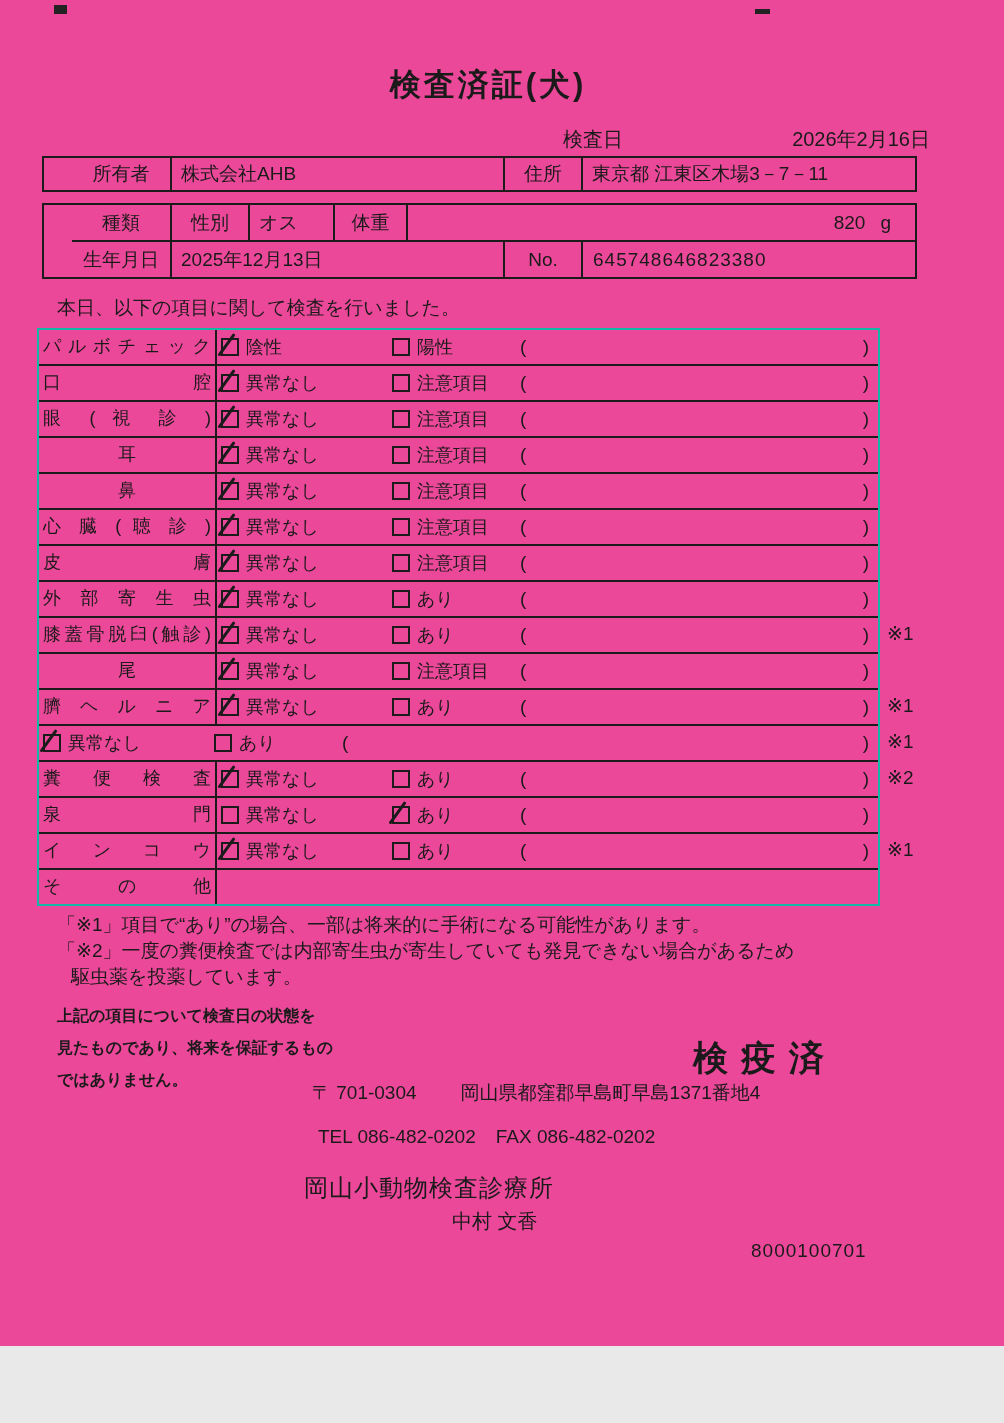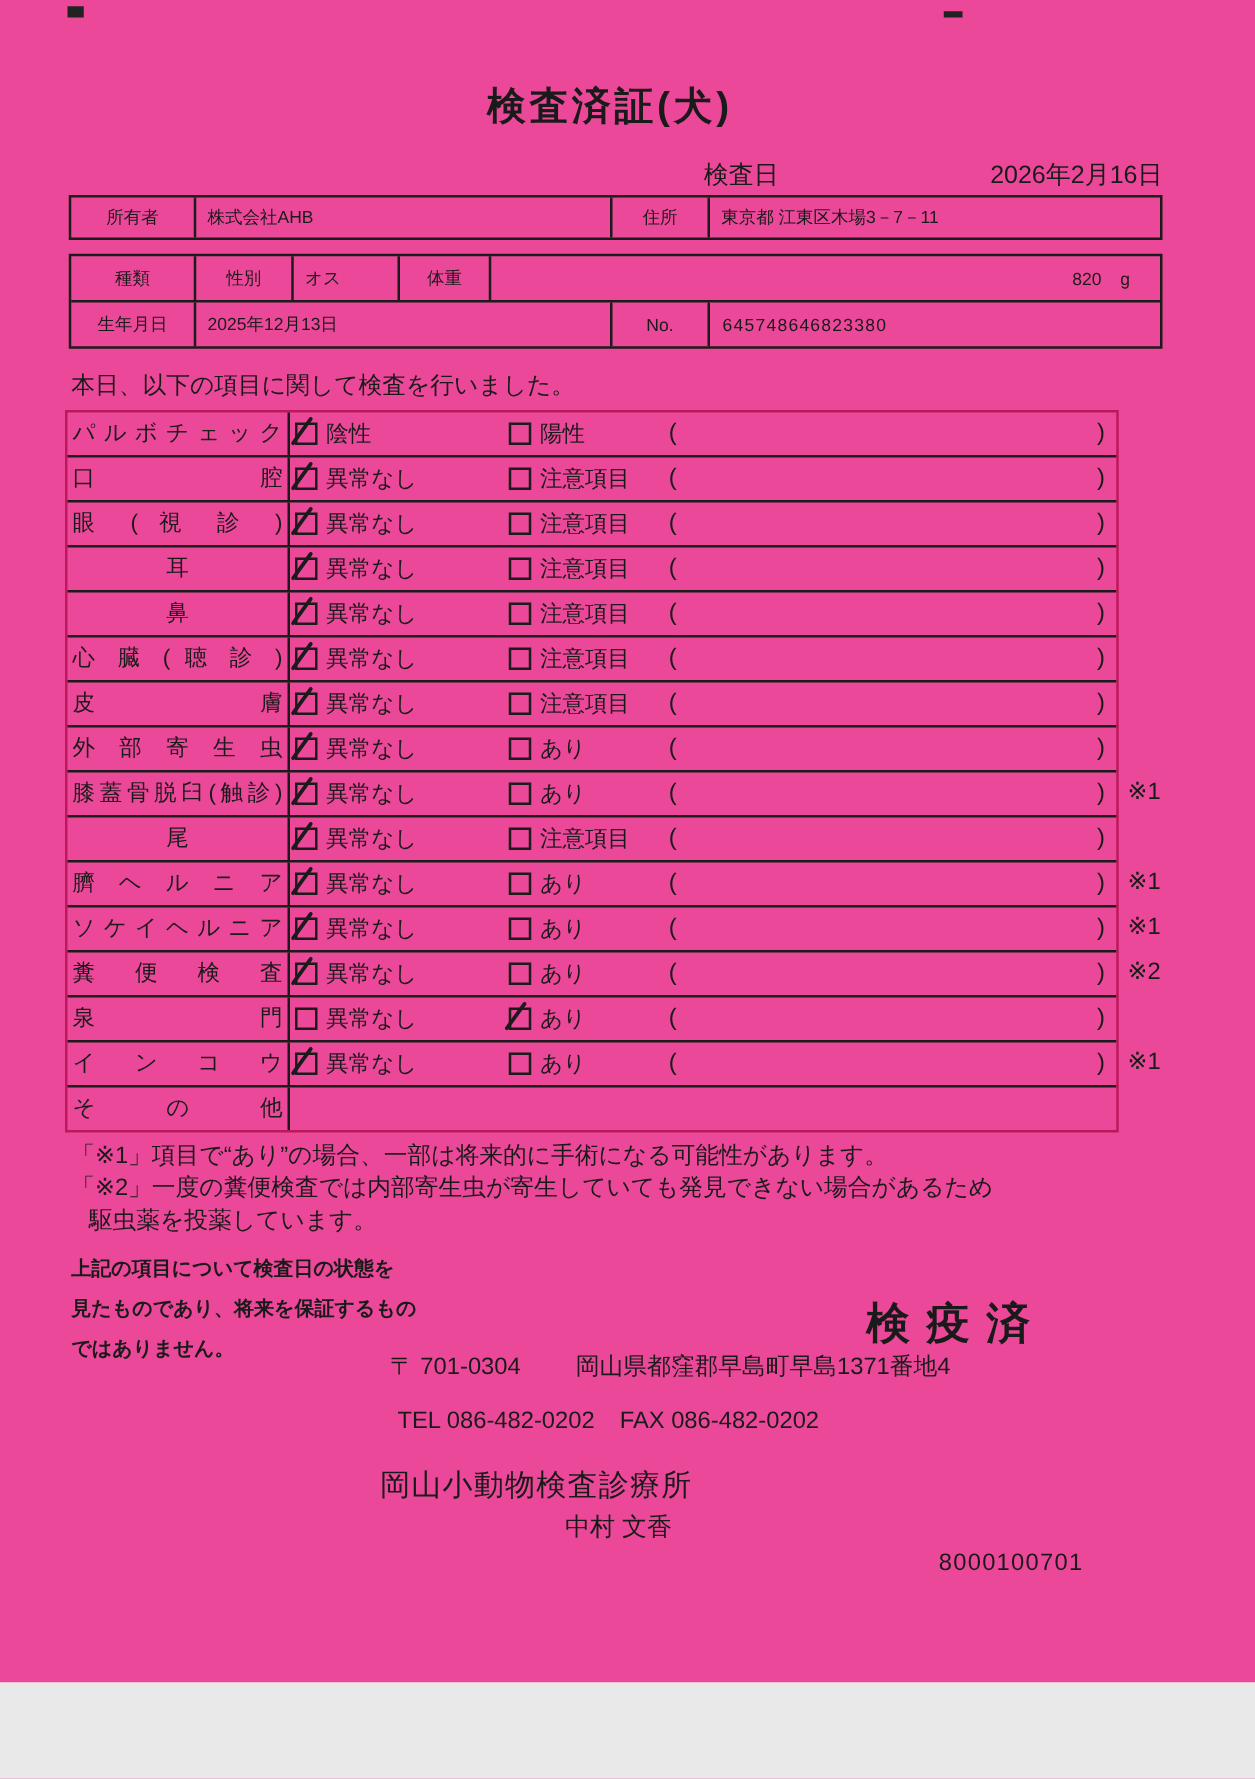--- a/index.html
+++ b/index.html
@@ -23,21 +23,21 @@
   .title{
     left:0;top:64px;width:976px;text-align:center;
     font-size:31px;font-weight:600;letter-spacing:3px;
   }
 
   
   .date-label{left:563px;top:126px;font-size:20px;}
   .date-value{right:74px;top:126px;font-size:20px;}
 
   
-  .itable{left:55px;width:875px;border:2px solid #1b1b1b;box-sizing:border-box;font-size:14px;}
+  .itable{left:42px;width:875px;border:2px solid #1b1b1b;box-sizing:border-box;font-size:19px;padding-left:28px;}
   .itable-a{top:156px;height:36px;display:flex;}
   .itable-bc{top:203px;}
   .irow{display:flex;height:35px;}
   .irow.first{border-bottom:2px solid #1b1b1b;}
   .cell{display:flex;align-items:center;box-sizing:border-box;}
   .lab{justify-content:center;}
   .br{border-right:2px solid #1b1b1b;}
   .w100{width:100px;flex:none;}
   .w333{width:333px;flex:none;padding-left:9px;}
   .w78{width:78px;flex:none;}
@@ -47,22 +47,22 @@
   .weight-cell{justify-content:flex-end;padding-right:24px;}
   .weight-unit{margin-left:15px;}
   .no-cell{justify-content:center;}
   .num-cell{padding-left:10px;letter-spacing:1px;}
 
   
   .intro{left:57px;top:295px;font-size:19px;}
 
   
   .ctable{
-    left:52px;top:328px;width:843px;
-    border:2px solid #be185d;box-sizing:border-box;
+    left:37px;top:328px;width:843px;
+    border:2px solid #14b8a6;box-sizing:border-box;
   }
   .crow{display:flex;height:34px;border-bottom:2px solid #1b1b1b;position:relative;}
   .crow:last-child{border-bottom:none;}
   .row-label{
     width:168px;flex:none;border-right:2px solid #1b1b1b;box-sizing:content-box;
     padding:0 4px;font-size:18px;line-height:33px;
     text-align:justify;text-align-last:justify;text-justify:inter-character;
     overflow:hidden;
   }
   .row-label.center{text-align:center;text-align-last:center;}
@@ -319,21 +319,20 @@
           <span class="cb" data-checked="false"></span>
           <span>あり</span>
         </span>
         <span class="paren paren-open">(</span>
         <span class="spacer"></span>
         <span class="paren paren-close">)</span>
         <span class="row-note">※1</span>
       </div>
     </div>
       <div class="crow">
-      <div class="row-label">ソケイヘルニア</div>
       <div class="row-content">
         <span class="opt opt1">
           <span class="cb" data-checked="true"></span>
           <span>異常なし</span>
         </span>
         <span class="opt opt2">
           <span class="cb" data-checked="false"></span>
           <span>あり</span>
         </span>
         <span class="paren paren-open">(</span>

